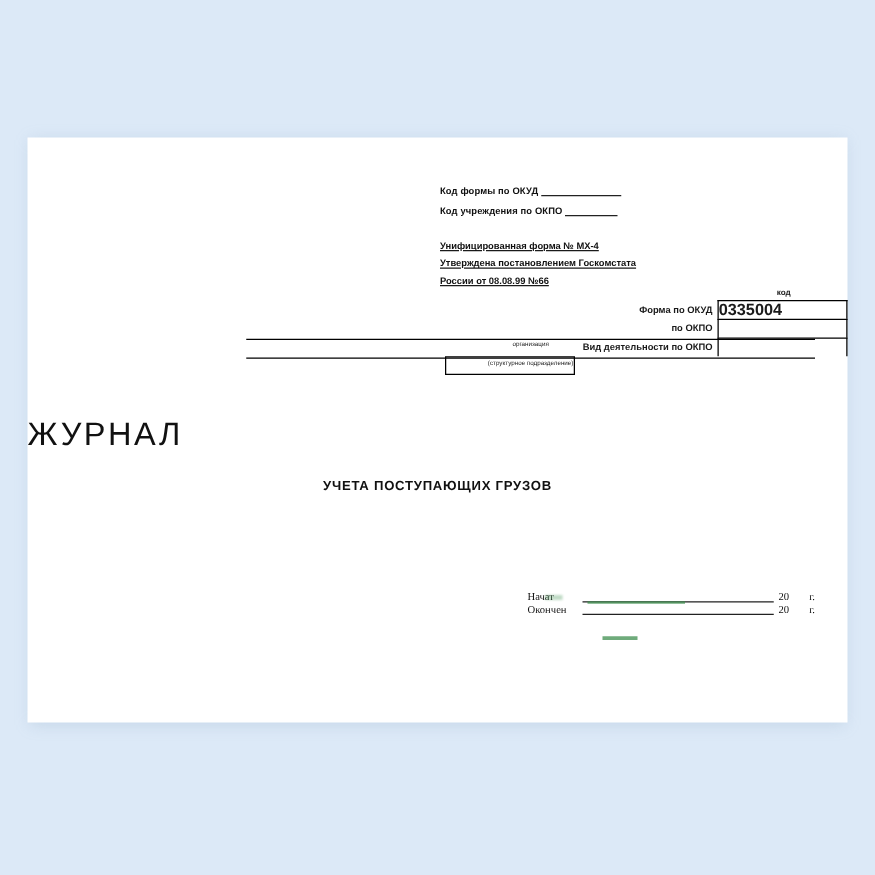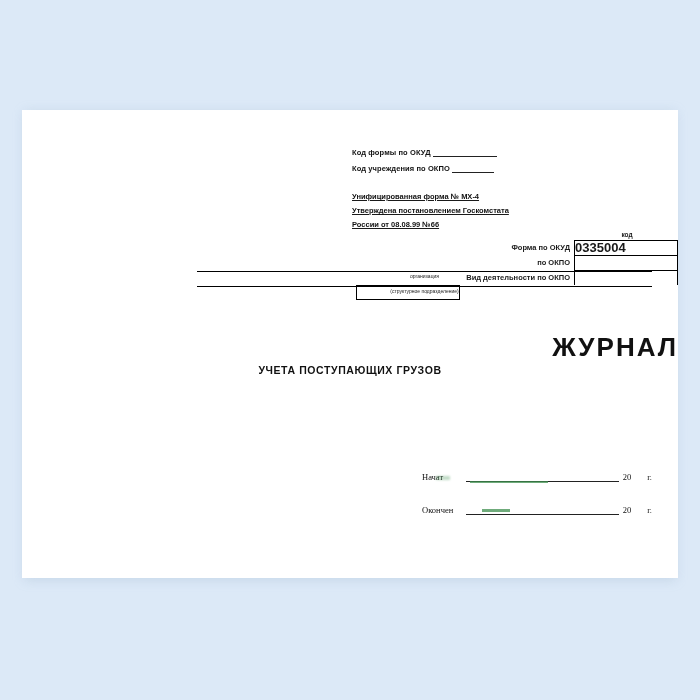--- a/index.html
+++ b/index.html
@@ -138,51 +138,51 @@
     text-align: center;
     font-size: 5px;
     color: #222;
   }
 
   .title {
     position: absolute;
     left: 0;
     right: 0;
     top: 222px;
-    text-align: right;
+    text-align: left;
     font-size: 26px;
-    font-weight: bold;
+    font-weight: normal;
     letter-spacing: 2px;
     color: #111;
   }
   .subtitle {
     position: absolute;
     left: 0;
     right: 0;
-    top: 254px;
+    top: 273px;
     text-align: center;
     font-size: 10.5px;
     font-weight: bold;
     letter-spacing: 0.6px;
     color: #111;
   }
 
   .datesblock {
     position: absolute;
     left: 400px;
     top: 362px;
     width: 230px;
     font-family: "Liberation Serif", serif;
   }
   .dateline {
     display: flex;
     align-items: flex-end;
     font-size: 8.5px;
     color: #111;
-    margin-bottom: 23px;
+    margin-bottom: 0;
     white-space: nowrap;
   }
   .dateline .lbl {
     width: 40px;
     text-align: left;
   }
   .dateline .rule {
     flex: 1 1 auto;
     border-bottom: 1px solid #222;
     height: 9px;

